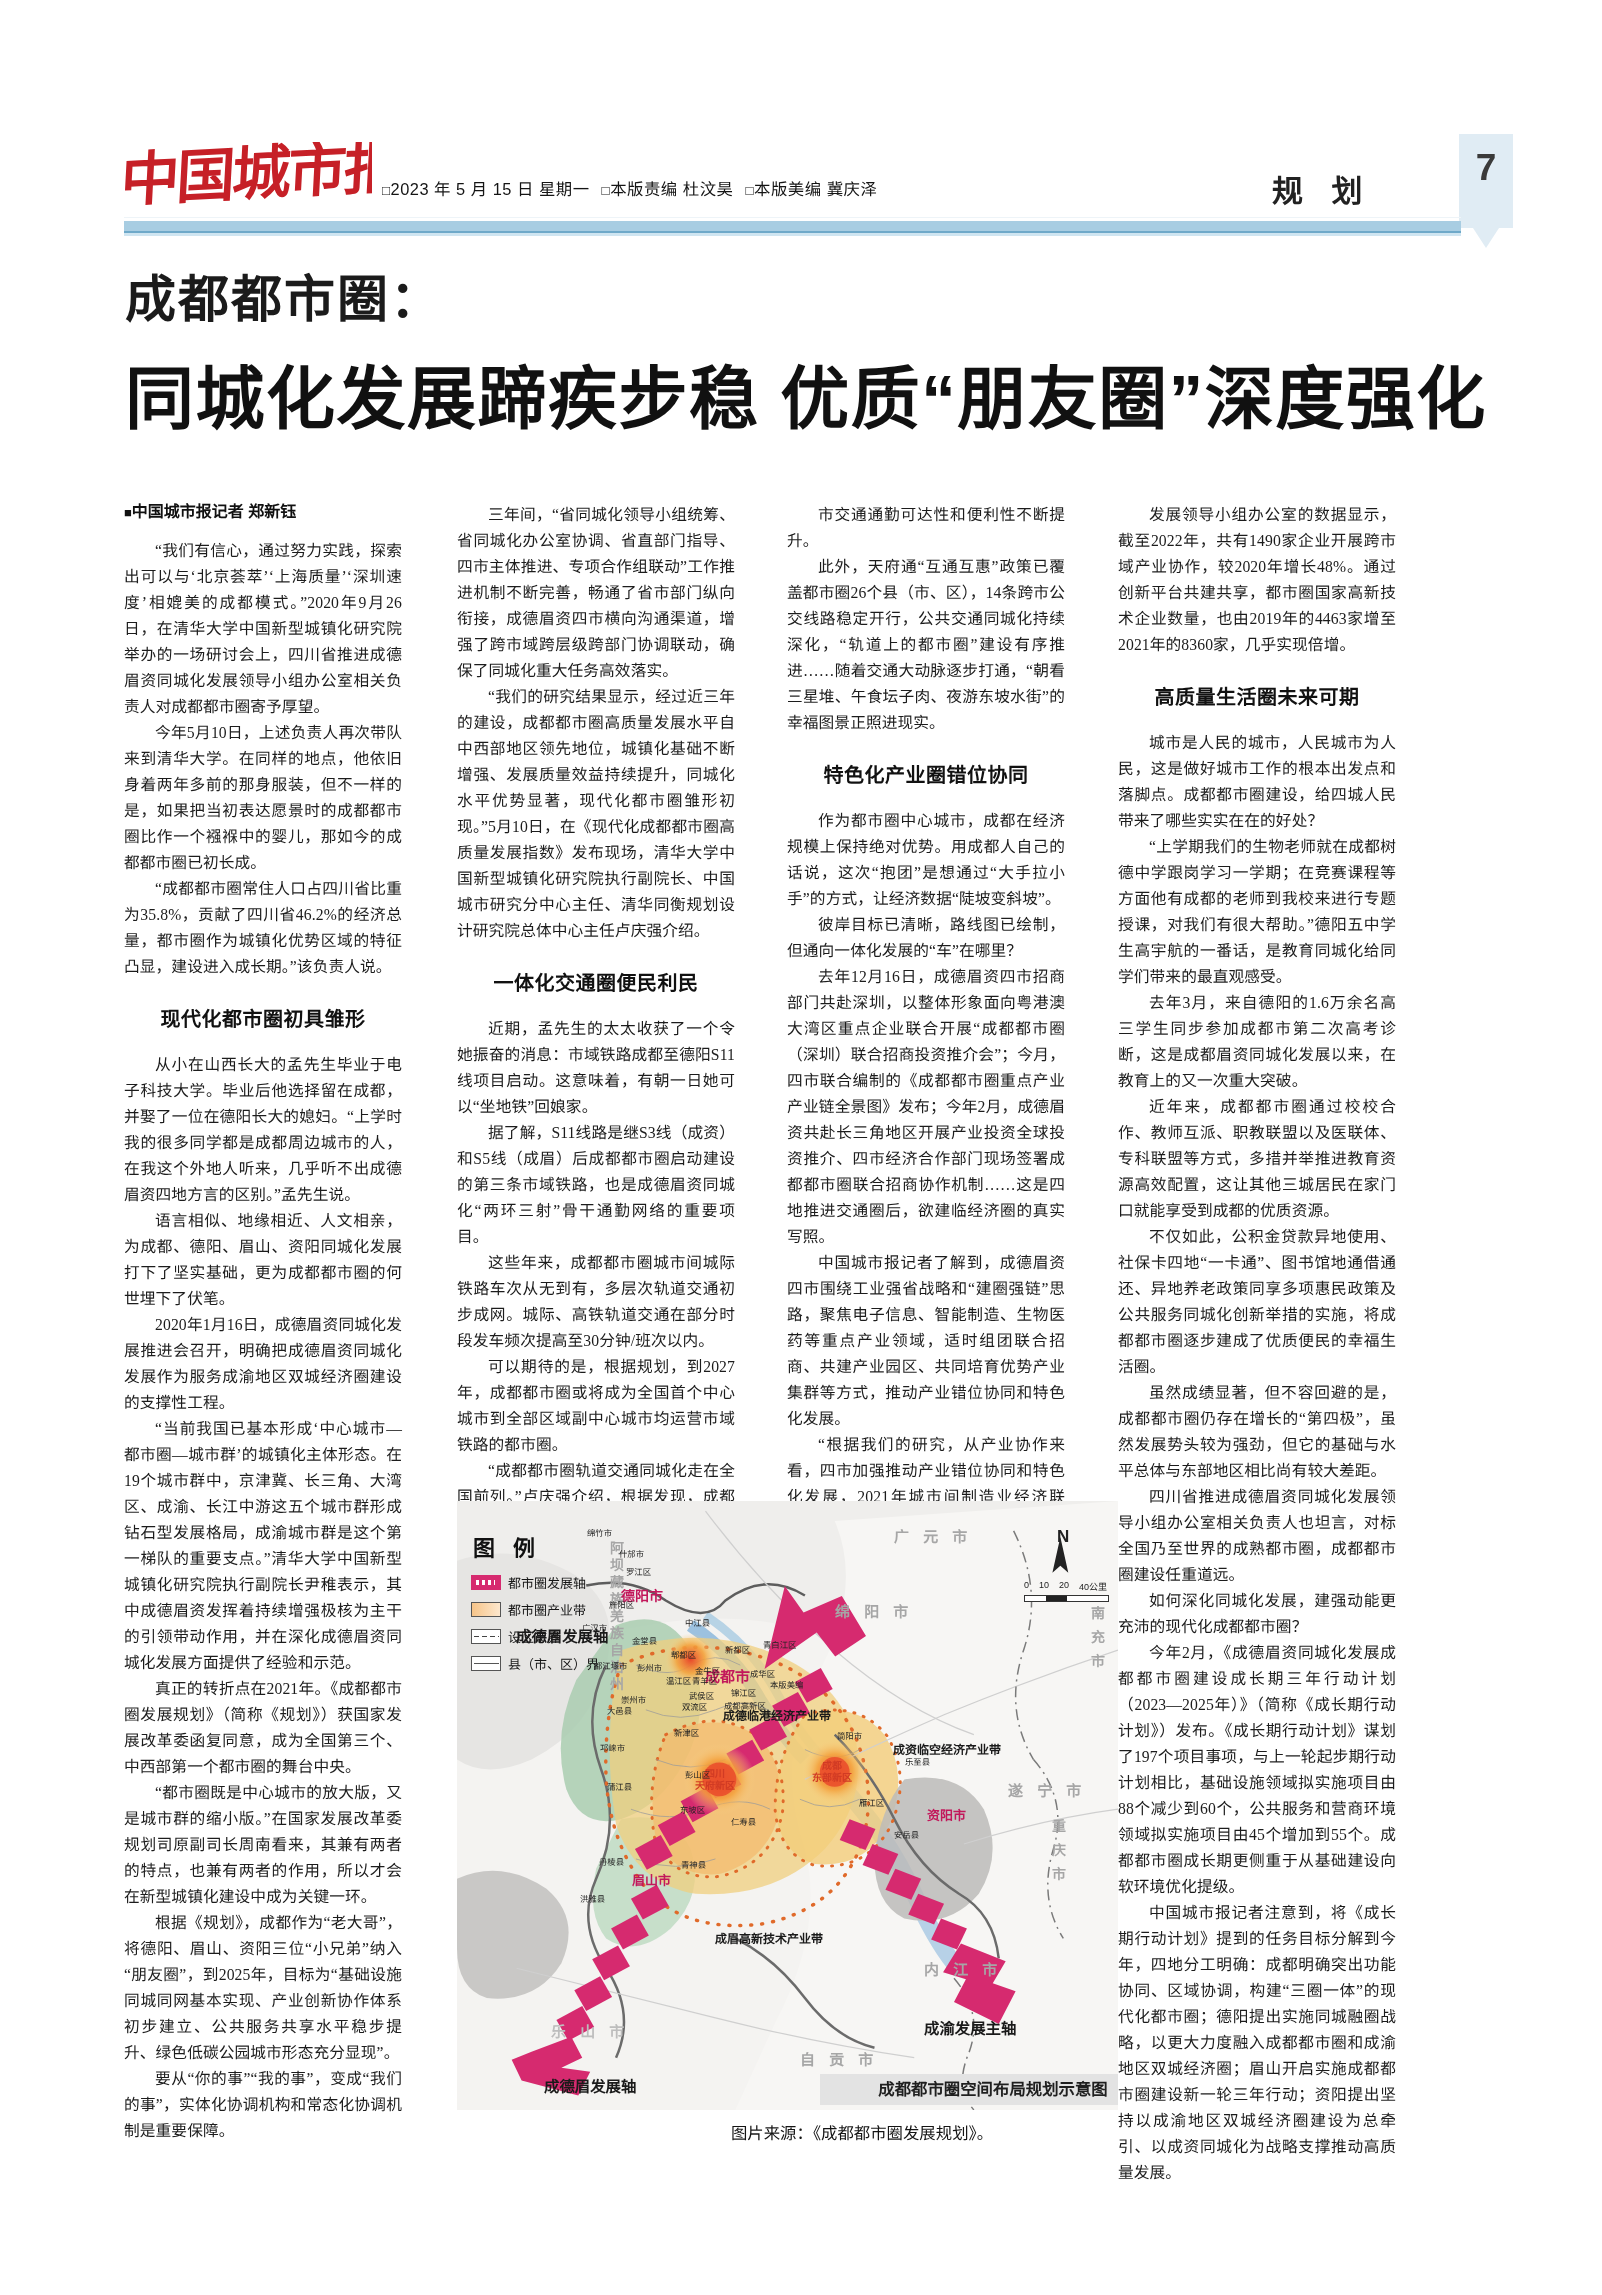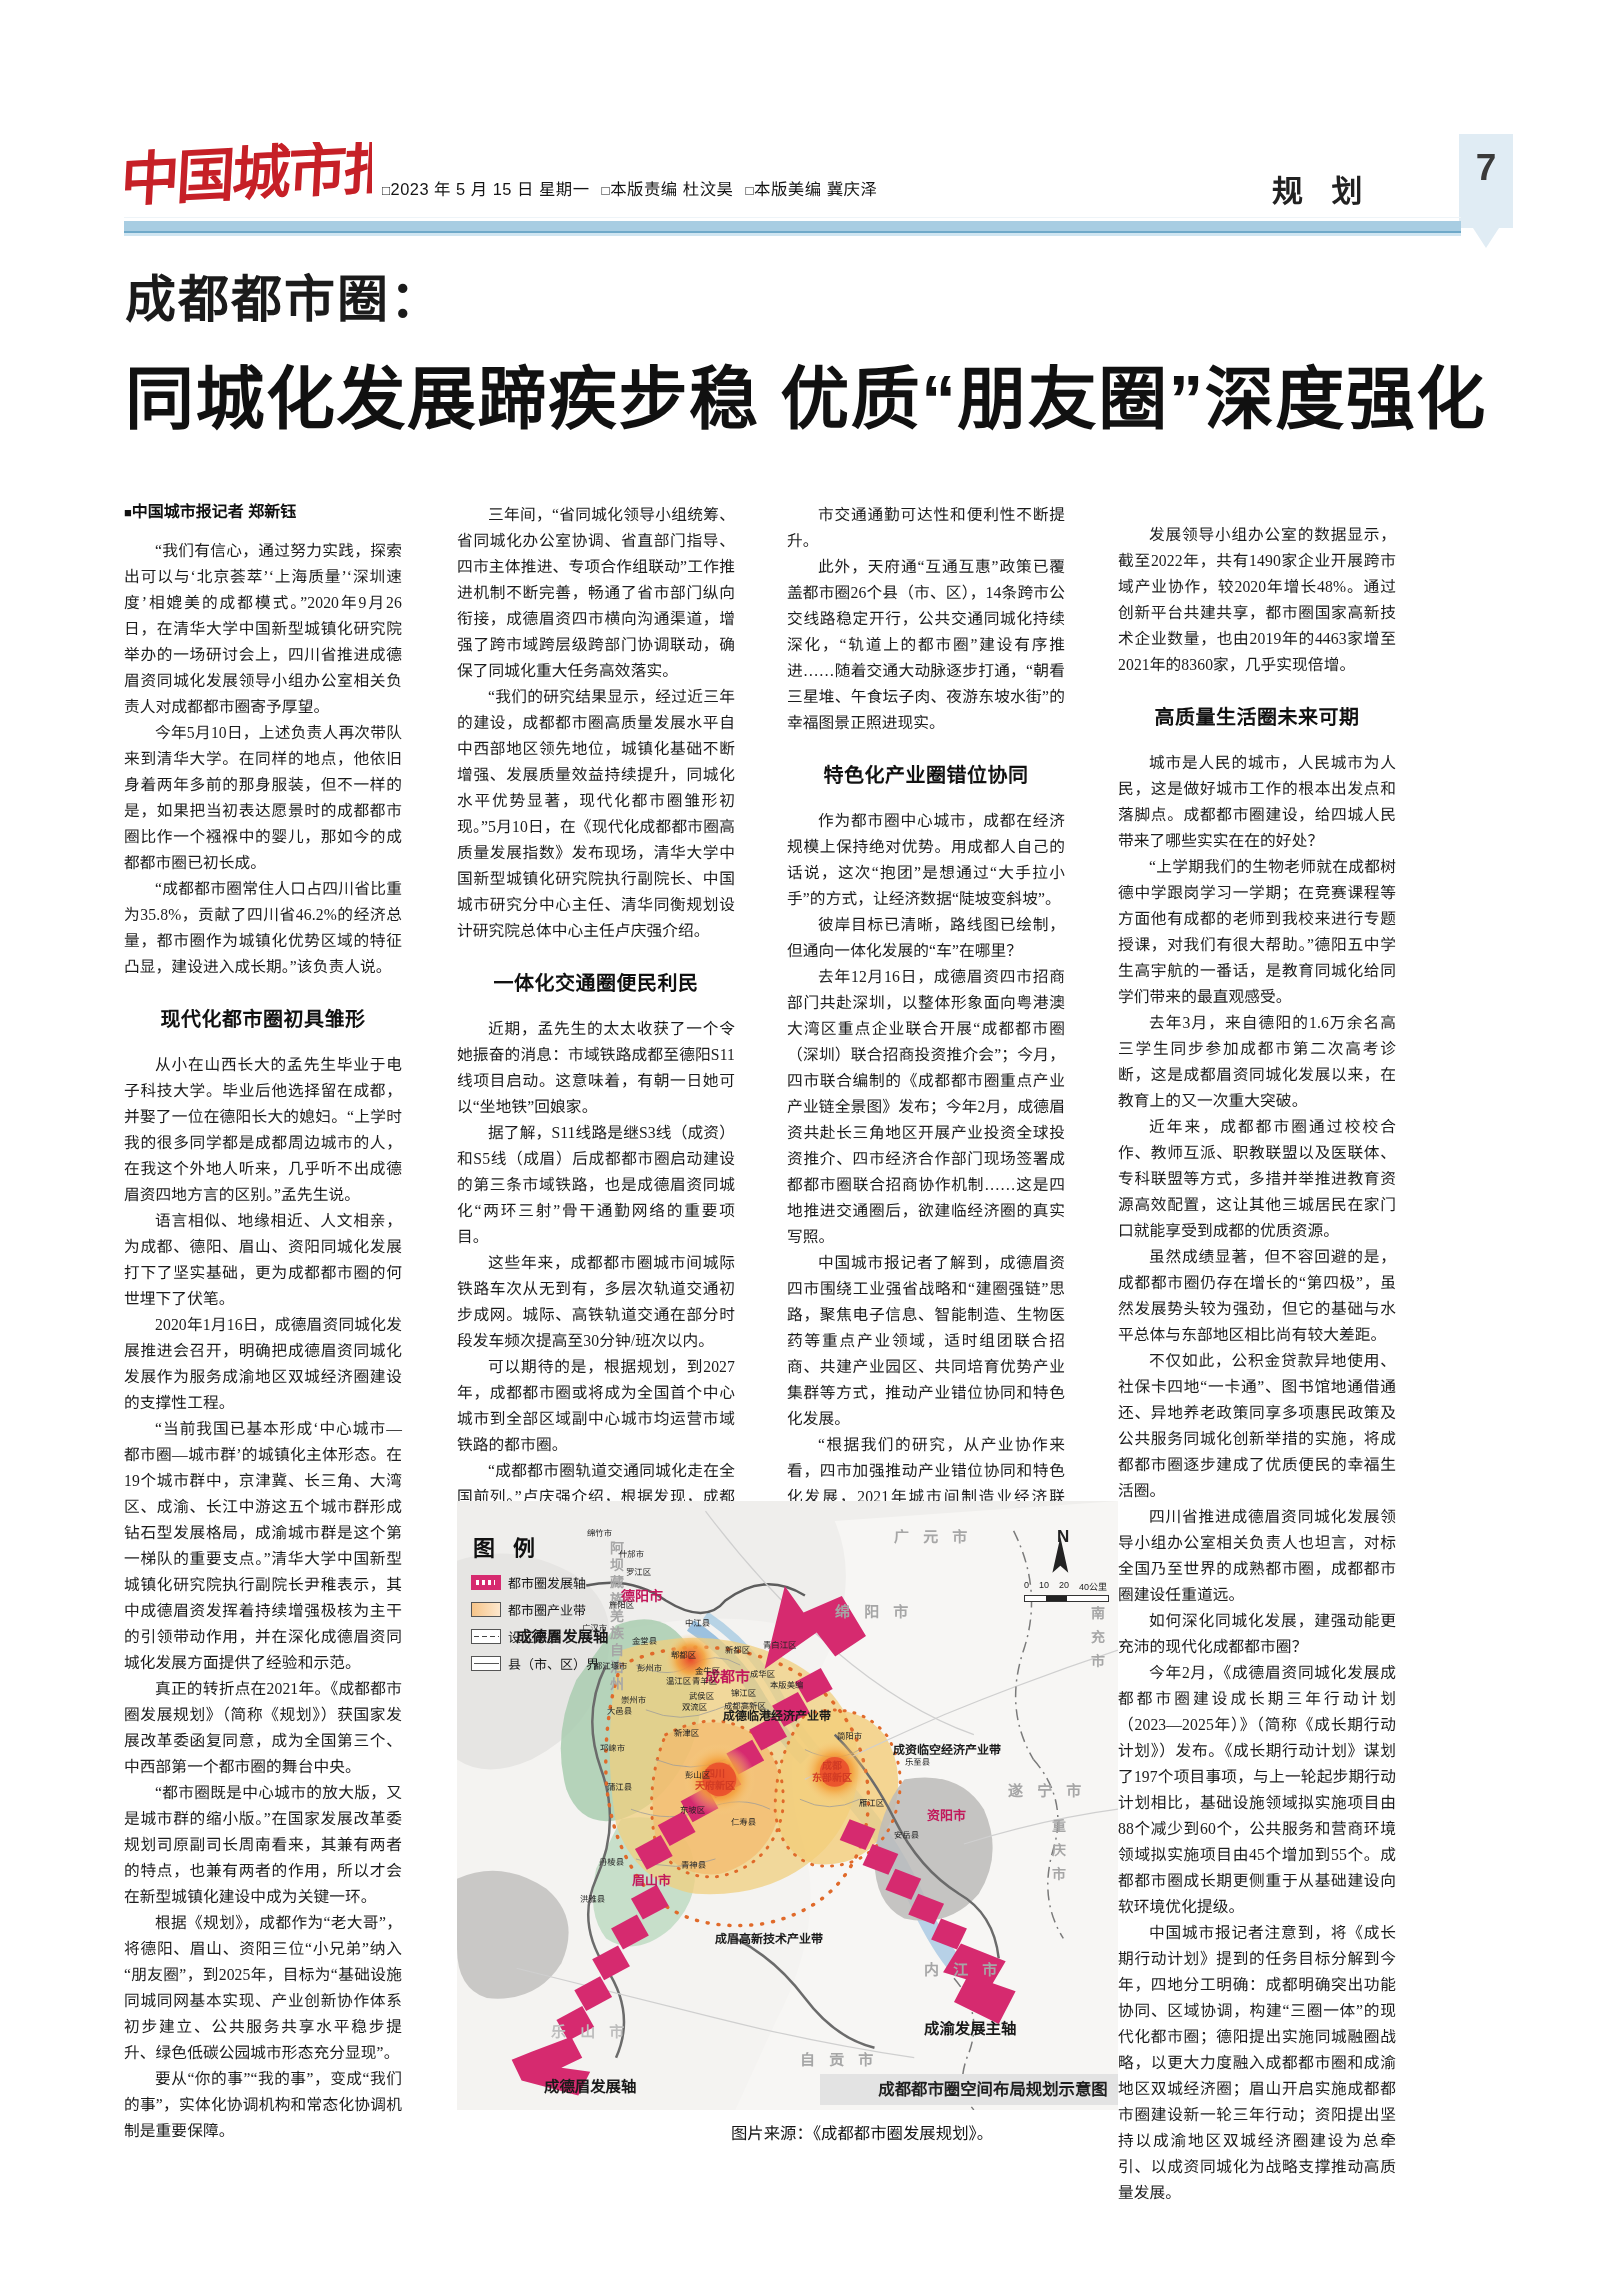--- a/index.html
+++ b/index.html
@@ -77,21 +77,21 @@
   
   .cols{
     position:absolute;left:124px;top:502px;width:1342px;height:1749px;
   }
   .col{
     position:absolute;top:0;width:278px;
   }
   .c1{left:0;}
   .c2{left:333px;}
   .c3{left:663px;}
-  .c4{left:994px;margin-top:20px;}
+  .c4{left:994px;}
 
   .byline{
     font-size:16px;font-weight:bold;
     font-family:"Liberation Sans","DejaVu Sans",sans-serif;
     color:#111;margin:0 0 17px 0;line-height:1.2;
   }
   .byline .sq{font-size:13px;}
 
   p.body{
     margin:0;
@@ -251,22 +251,22 @@
       <p class="body">来自四川省推进成德眉资同城化</p>
     </div>
 
     <div class="col c4">
       <p class="body">发展领导小组办公室的数据显示，截至2022年，共有1490家企业开展跨市域产业协作，较2020年增长48%。通过创新平台共建共享，都市圈国家高新技术企业数量，也由2019年的4463家增至2021年的8360家，几乎实现倍增。</p>
       <h2 class="subhead">高质量生活圈未来可期</h2>
       <p class="body">城市是人民的城市，人民城市为人民，这是做好城市工作的根本出发点和落脚点。成都都市圈建设，给四城人民带来了哪些实实在在的好处？</p>
       <p class="body">“上学期我们的生物老师就在成都树德中学跟岗学习一学期；在竞赛课程等方面他有成都的老师到我校来进行专题授课，对我们有很大帮助。”德阳五中学生高宇航的一番话，是教育同城化给同学们带来的最直观感受。</p>
       <p class="body">去年3月，来自德阳的1.6万余名高三学生同步参加成都市第二次高考诊断，这是成都眉资同城化发展以来，在教育上的又一次重大突破。</p>
       <p class="body">近年来，成都都市圈通过校校合作、教师互派、职教联盟以及医联体、专科联盟等方式，多措并举推进教育资源高效配置，这让其他三城居民在家门口就能享受到成都的优质资源。</p>
+      <p class="body">不仅如此，公积金贷款异地使用、社保卡四地“一卡通”、图书馆地通借通还、异地养老政策同享多项惠民政策及公共服务同城化创新举措的实施，将成都都市圈逐步建成了优质便民的幸福生活圈。</p>
       <p class="body">虽然成绩显著，但不容回避的是，成都都市圈仍存在增长的“第四极”，虽然发展势头较为强劲，但它的基础与水平总体与东部地区相比尚有较大差距。</p>
-      <p class="body">不仅如此，公积金贷款异地使用、社保卡四地“一卡通”、图书馆地通借通还、异地养老政策同享多项惠民政策及公共服务同城化创新举措的实施，将成都都市圈逐步建成了优质便民的幸福生活圈。</p>
       <p class="body">四川省推进成德眉资同城化发展领导小组办公室相关负责人也坦言，对标全国乃至世界的成熟都市圈，成都都市圈建设任重道远。</p>
       <p class="body">如何深化同城化发展，建强动能更充沛的现代化成都都市圈？</p>
       <p class="body">今年2月，《成德眉资同城化发展成都都市圈建设成长期三年行动计划（2023—2025年）》（简称《成长期行动计划》）发布。《成长期行动计划》谋划了197个项目事项，与上一轮起步期行动计划相比，基础设施领域拟实施项目由88个减少到60个，公共服务和营商环境领域拟实施项目由45个增加到55个。成都都市圈成长期更侧重于从基础建设向软环境优化提级。</p>
       <p class="body">中国城市报记者注意到，将《成长期行动计划》提到的任务目标分解到今年，四地分工明确：成都明确突出功能协同、区域协调，构建“三圈一体”的现代化都市圈；德阳提出实施同城融圈战略，以更大力度融入成都都市圈和成渝地区双城经济圈；眉山开启实施成都都市圈建设新一轮三年行动；资阳提出坚持以成渝地区双城经济圈建设为总牵引、以成资同城化为战略支撑推动高质量发展。</p>
     </div>
   </div>
 
   <div class="figure">
     <div class="map-frame">
 

